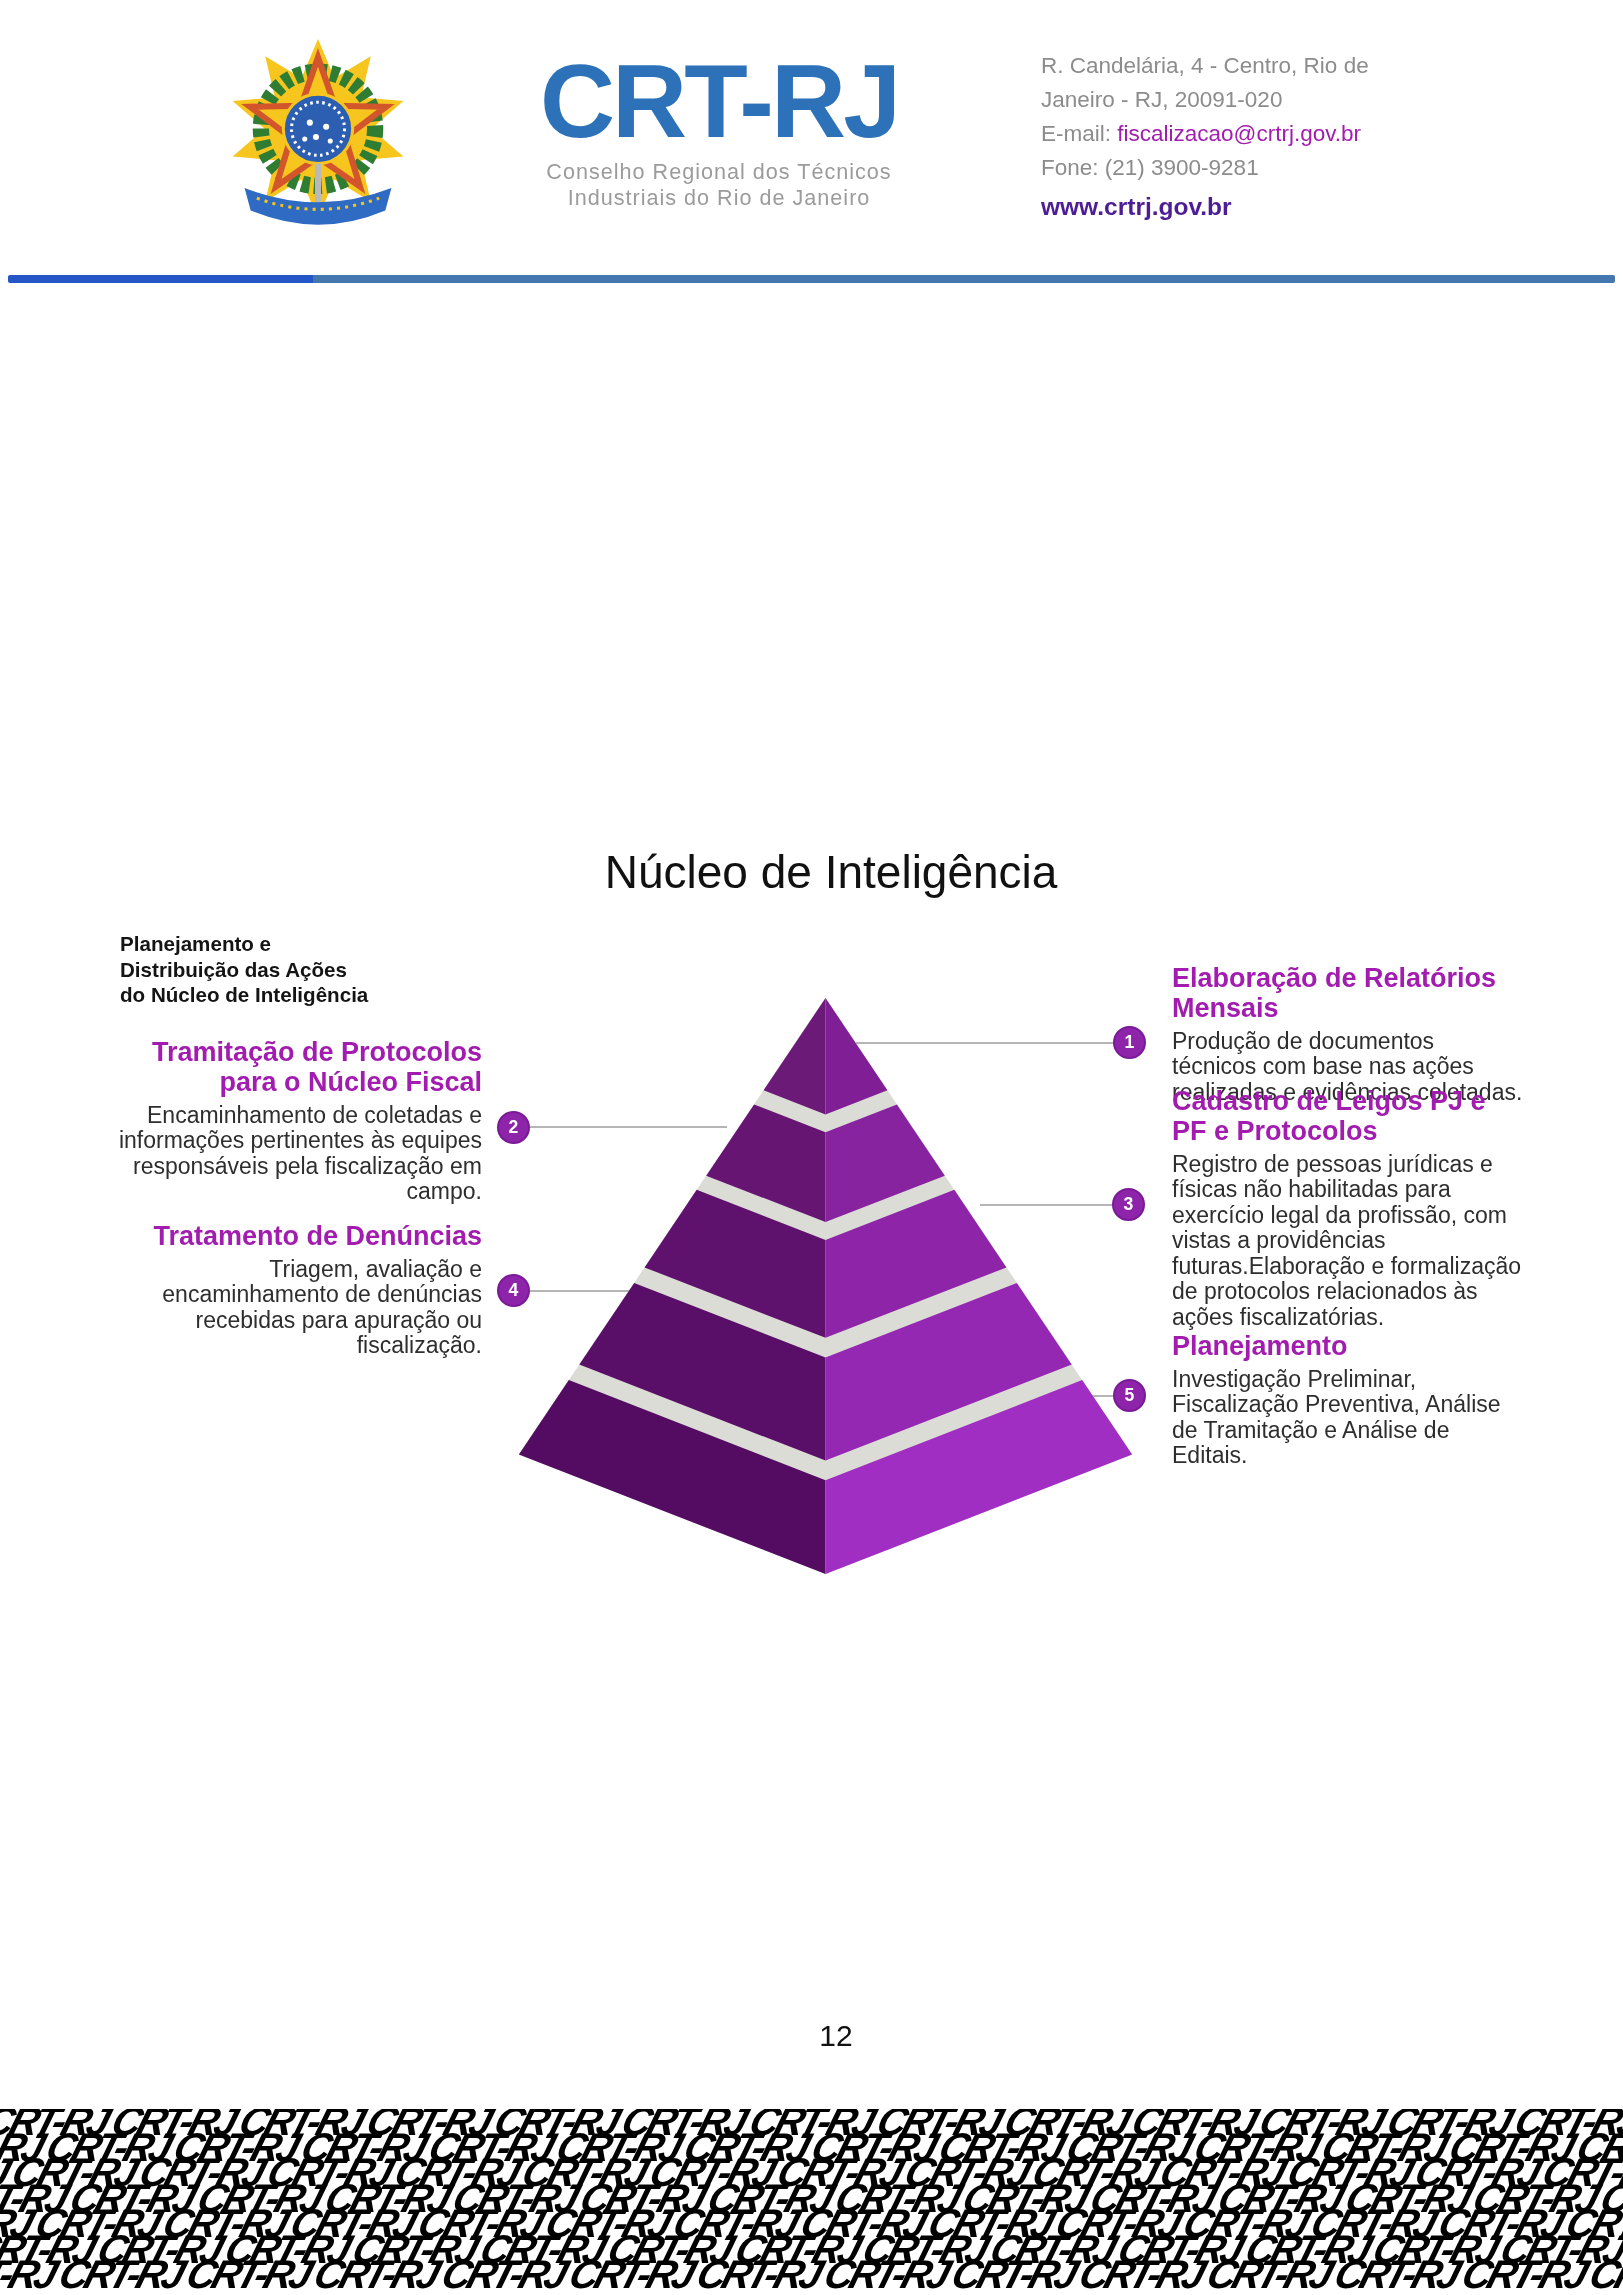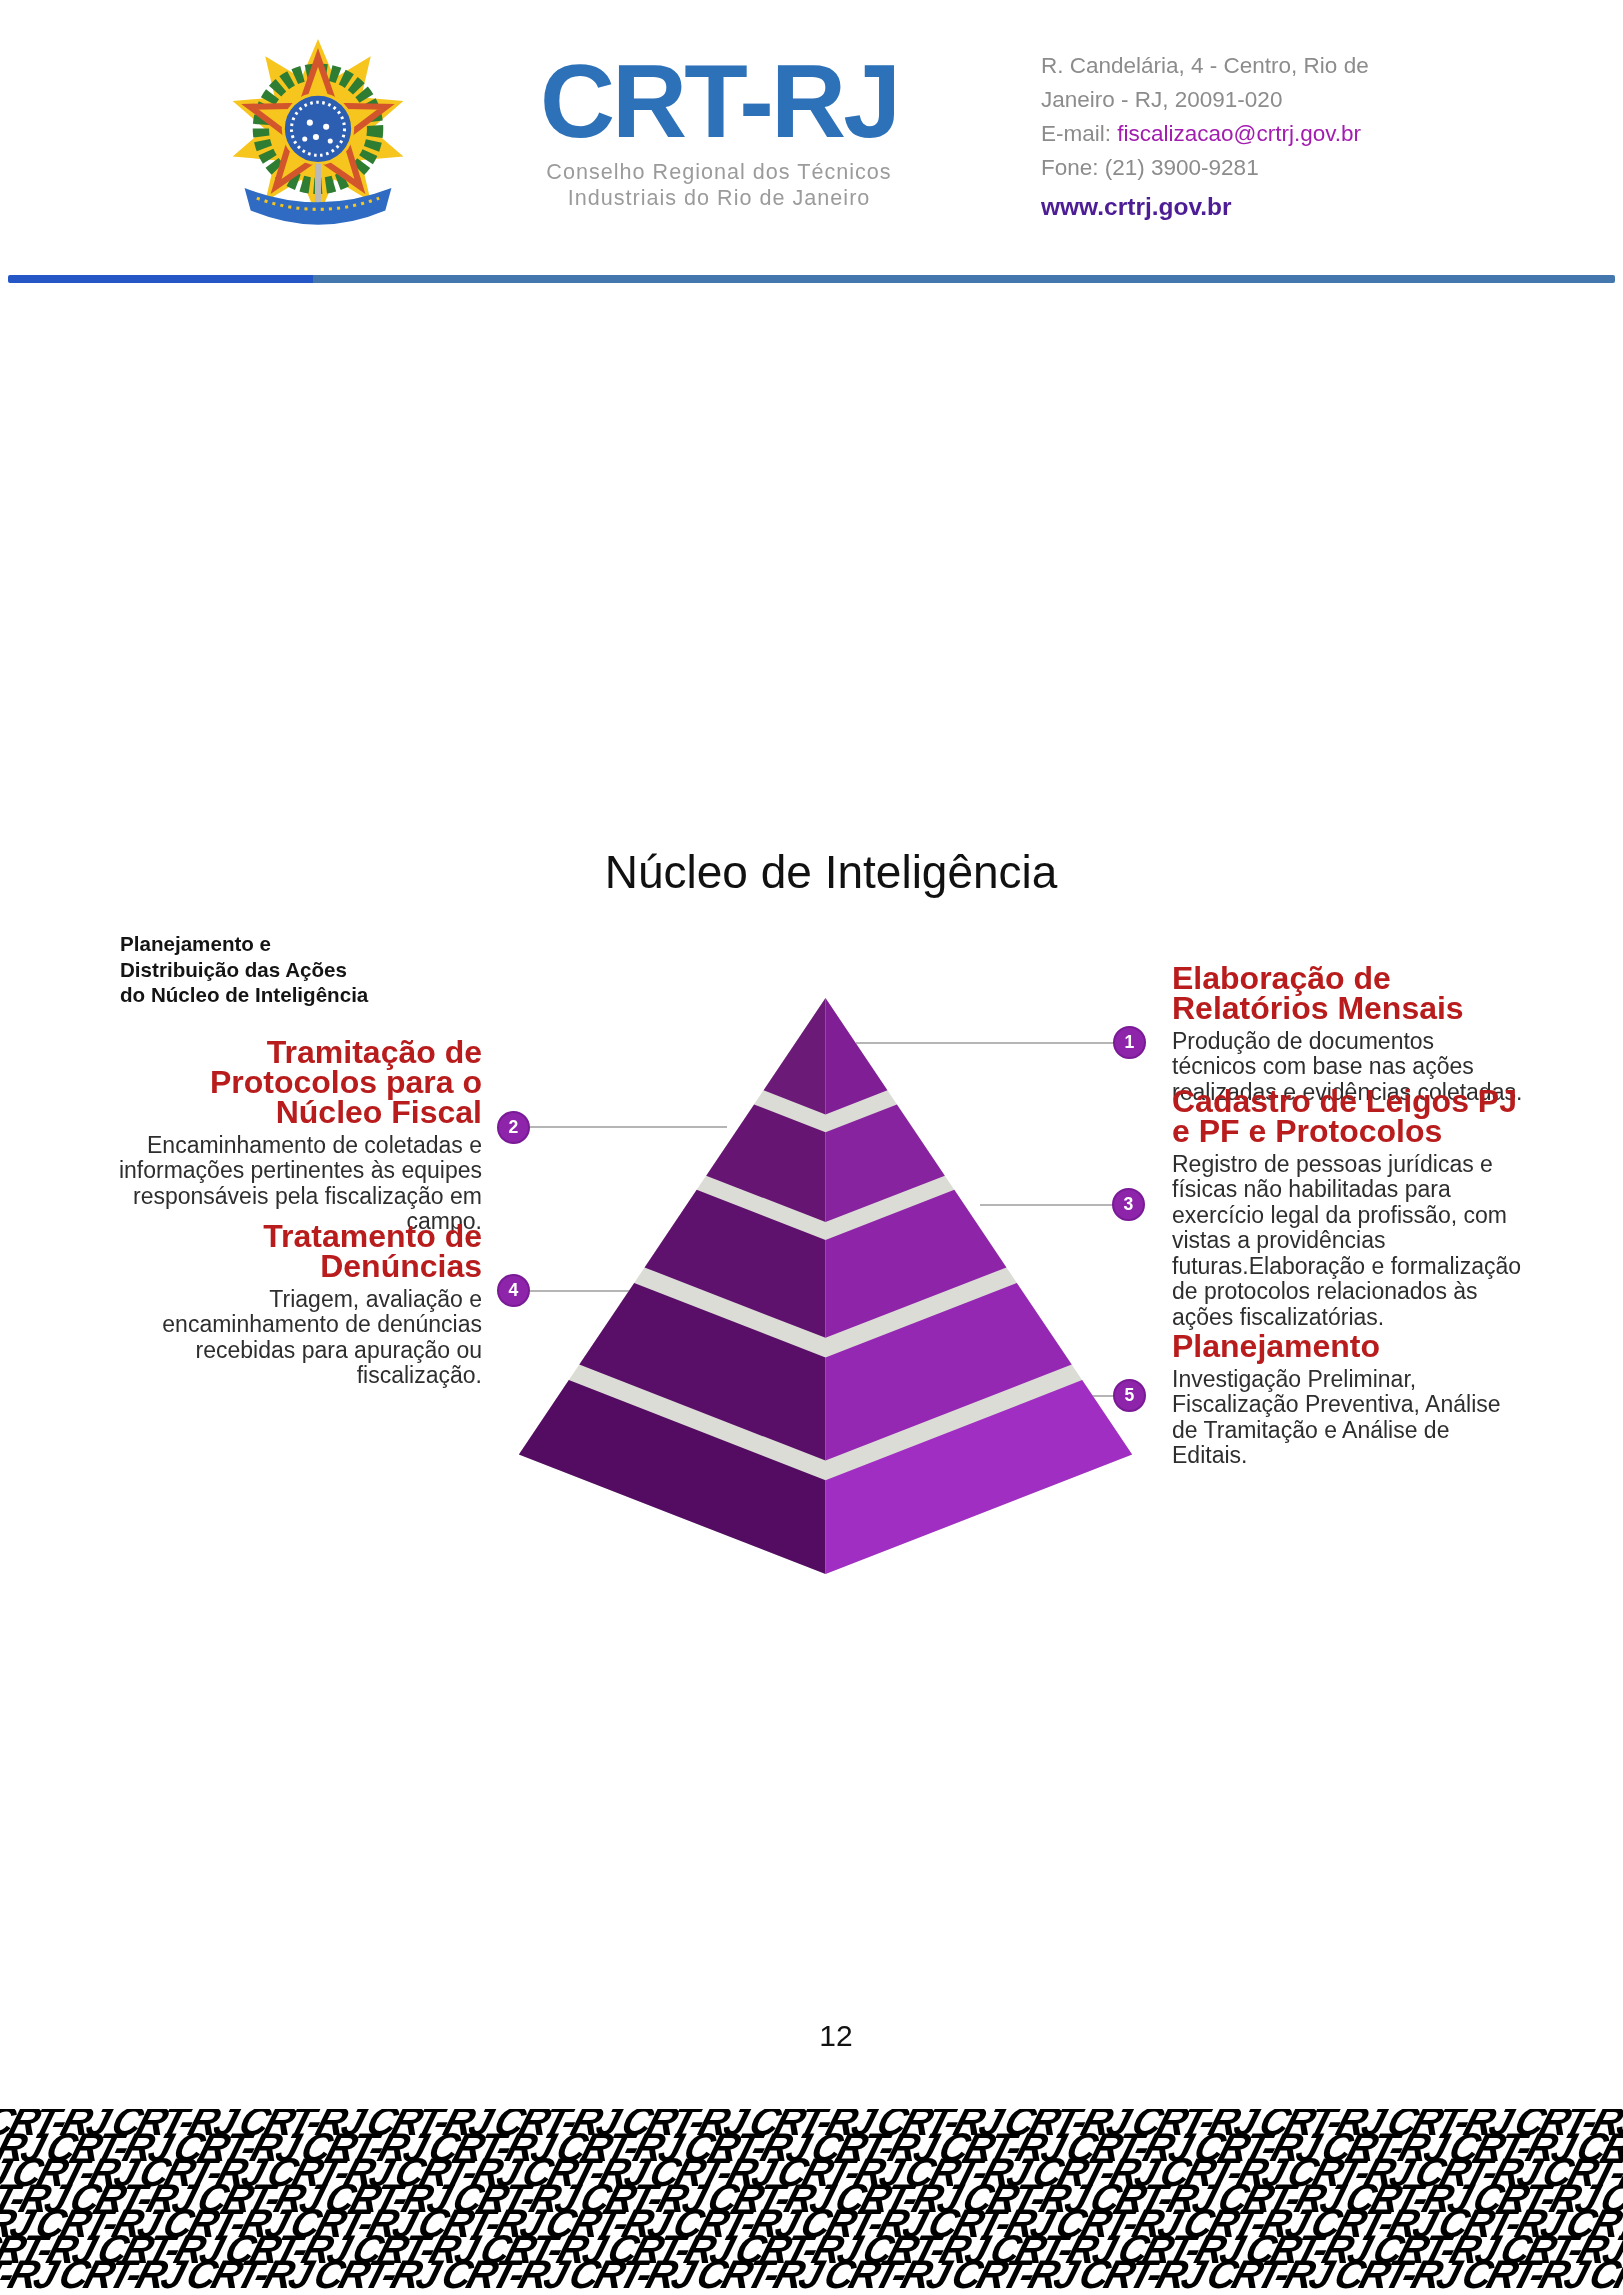--- a/index.html
+++ b/index.html
@@ -16,21 +16,21 @@
   .contact .site{font-weight:bold;color:#4c1d95;font-size:24.5px;margin-top:4.9px;}
   .rule{position:absolute;left:7.8px;top:275px;width:1607px;height:7.8px;
         background:linear-gradient(to right,#2456c6 0 19%,#4377ad 19% 100%);border-radius:2px;}
 
   
   .doc-title{position:absolute;left:19.6px;top:845px;width:1623px;text-align:center;
              font-size:46px;color:#111;}
 
   
   .tb{position:absolute;}
-  .tb .h{font-weight:bold;font-size:32px;line-height:30px;color:#b91c1c;}
+  .tb .h{font-weight:bold;font-size:27px;line-height:30px;color:#a21caf;}
   .tb .b{margin-top:5.9px;font-size:23px;line-height:25.5px;color:#2e2e2e;}
   .tb.right-align{text-align:right;}
   .intro{position:absolute;left:74px;top:931px;width:274px;font-weight:bold;
          font-size:20.6px;line-height:25.5px;color:#141414;margin-left:46px;}
 
   
   .badge{position:absolute;width:33px;height:33px;border-radius:50%;
          background:#8e24aa;border:2.9px solid #7a1a97;box-sizing:border-box;
          color:#fff;font-size:17.6px;font-weight:bold;display:flex;
          align-items:center;justify-content:center;}

